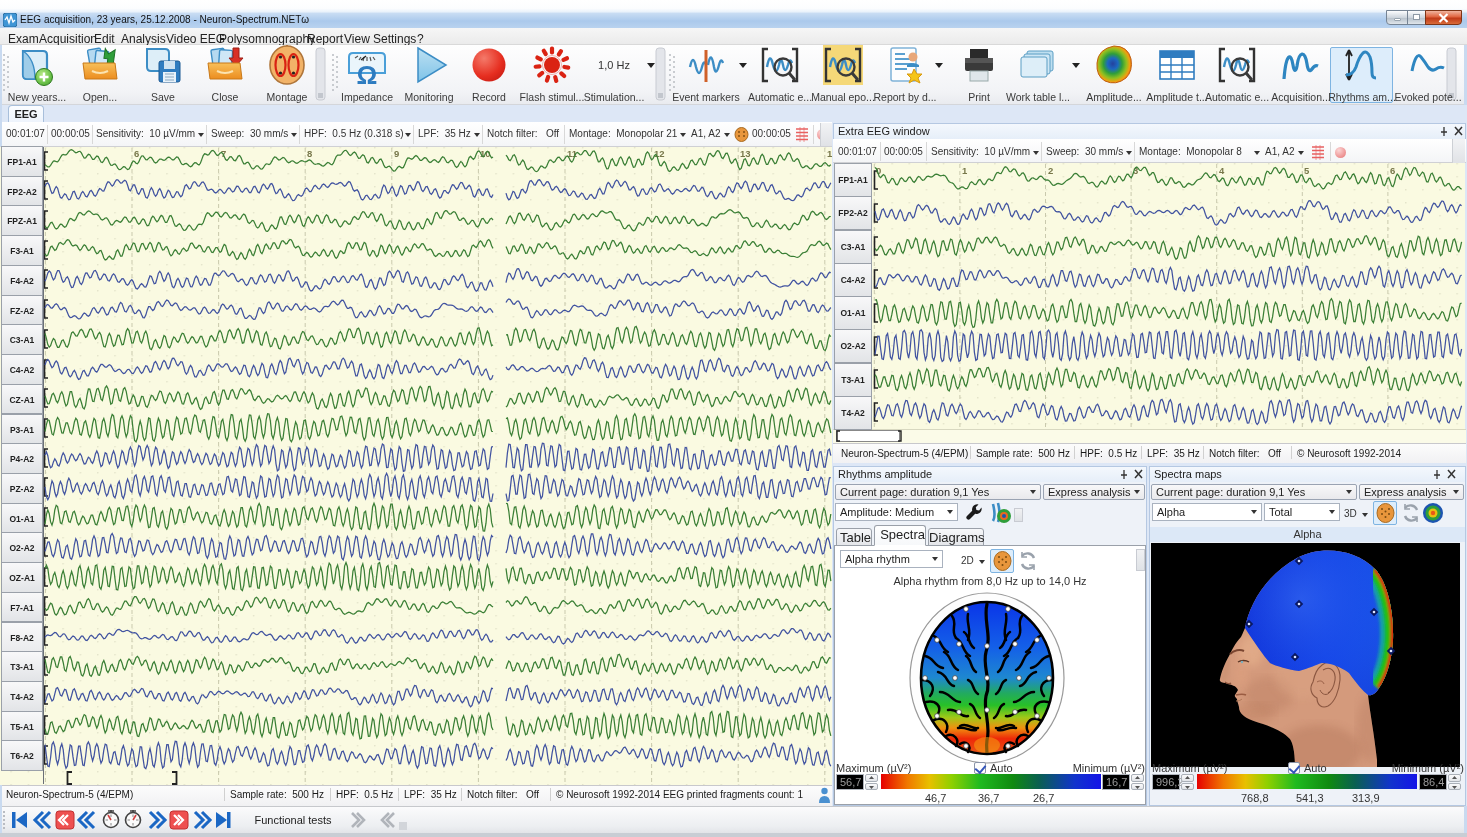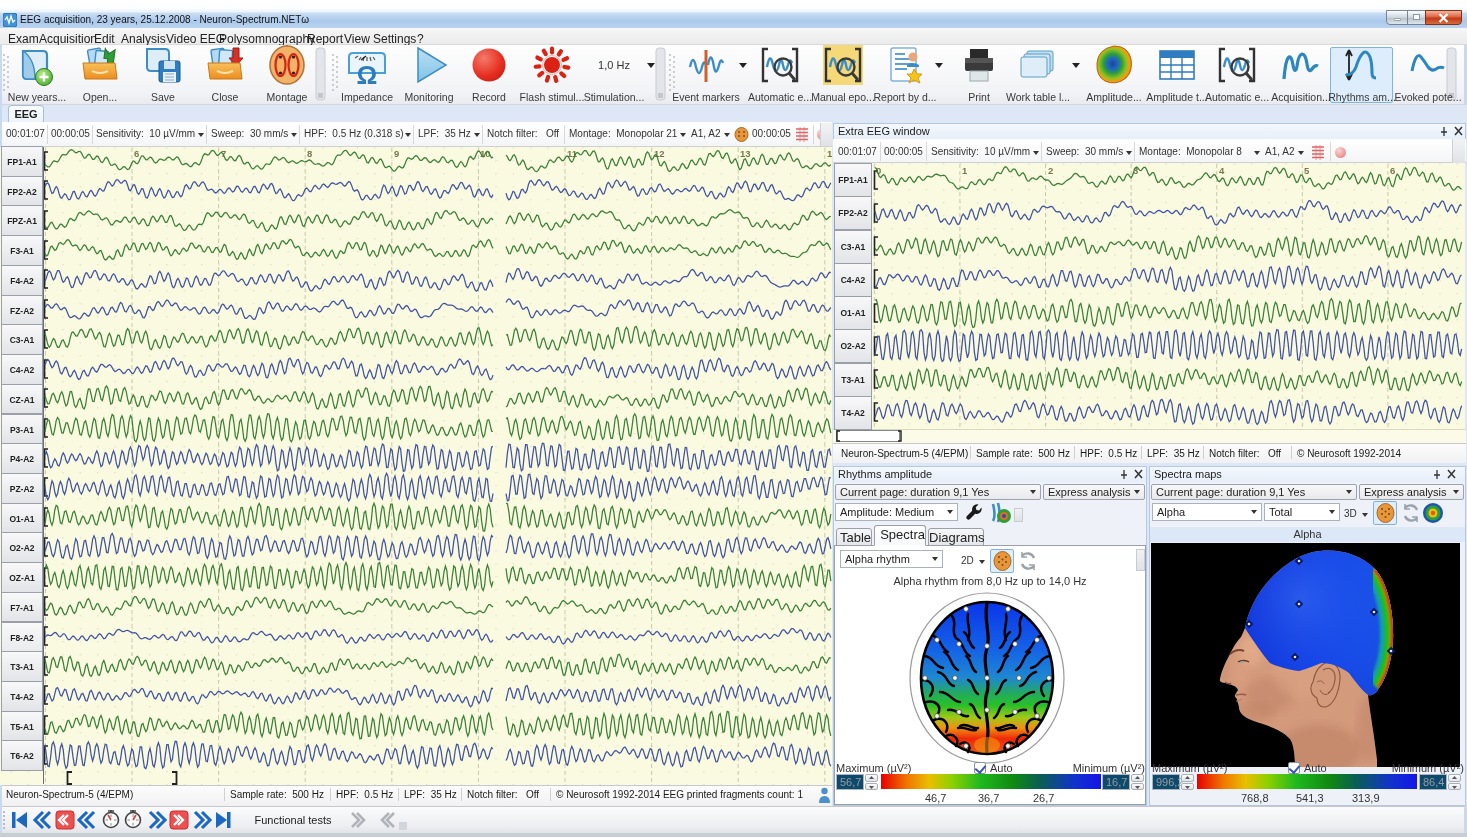--- a/index.html
+++ b/index.html
@@ -43,21 +43,21 @@
  border-radius:2px;font-size:11px;color:#222;line-height:14px;padding-left:4px}
 .combo .ca{position:absolute;right:4px;top:5px;width:0;height:0;border-left:3.5px solid transparent;
  border-right:3.5px solid transparent;border-top:4px solid #333}
 .wcombo{position:absolute;height:18px;background:#fff;border:1px solid #a9b2bf;font-size:11px;color:#222;
  line-height:16px;padding-left:4px}
 .wcombo .ca{position:absolute;right:4px;top:6px;width:0;height:0;border-left:3.5px solid transparent;
  border-right:3.5px solid transparent;border-top:4px solid #333}
 .tab{position:absolute;height:18px;background:linear-gradient(#f6f7f9,#e4e6ea);border:1px solid #9aa0a9;
  border-radius:3px 3px 0 0;font-size:13px;color:#222;text-align:right;line-height:17px}
 .tabsel{height:21px;background:linear-gradient(#ffffff,#f6f8fa);border-bottom:1px solid #fff;z-index:3}
-.spin{position:absolute;width:28px;height:16px;border:1px solid #b0b5bd;background:#0c4a6e;color:#9a9a9a;
+.spin{position:absolute;width:28px;height:16px;border:1px solid #b0b5bd;background:#000000;color:#9a9a9a;
  font-size:11px;line-height:14px;padding-left:3px}
 .spinbtn{position:absolute;width:13px;height:16px}
 .spinbtn div{position:absolute;left:0;width:13px;height:7.5px;background:linear-gradient(#fbfbfc,#e2e4e8);border:1px solid #aab0b8;border-radius:2px}
 .grad{position:absolute;height:15px;background:linear-gradient(90deg,#e60000 0%,#f07800 12%,#e8c000 22%,#8fd000 32%,#1fba1f 45%,#108a10 60%,#0a5f52 72%,#1133cc 88%,#1414e8 100%)}
 .gnum{position:absolute;font-size:11px;color:#333}
 .auto{position:absolute;font-size:11px;color:#333}
 .cb{position:absolute;width:12px;height:12px;background:#fdfdfd;border:1px solid #8a94a8;border-radius:2px}
 .cb:after{content:"";position:absolute;left:2px;top:0px;width:5px;height:8px;border:solid #3355bb;border-width:0 2px 2px 0;transform:rotate(40deg)}
 svg text{font-family:"Liberation Sans",sans-serif}
 </style></head><body>

